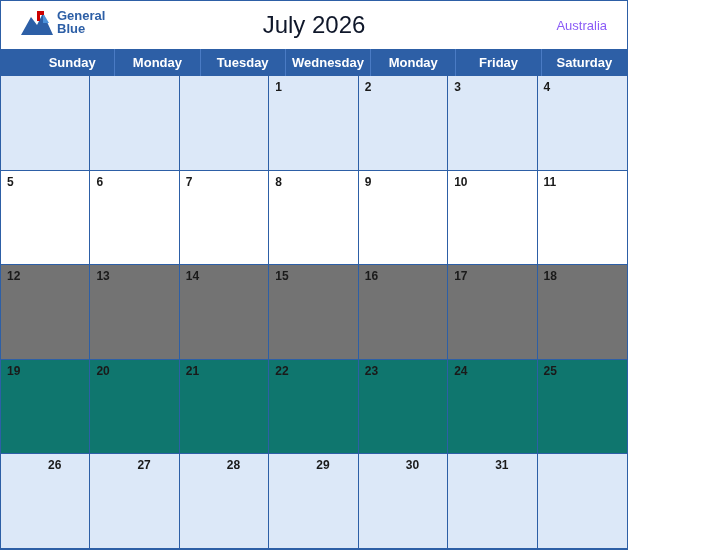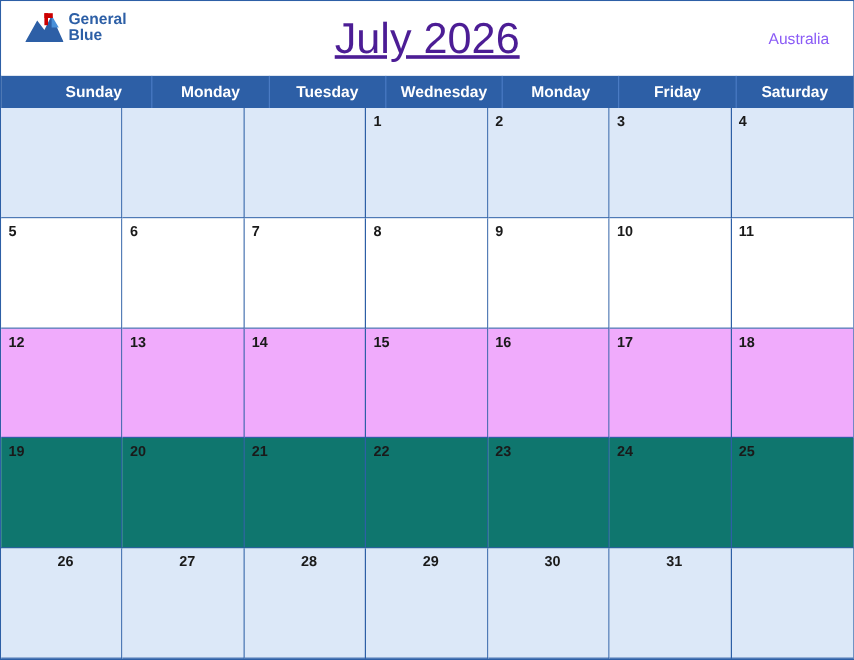--- a/index.html
+++ b/index.html
@@ -4,21 +4,21 @@
   <style>
     * { box-sizing: border-box; margin: 0; padding: 0; }
     body {
       font-family: Arial, sans-serif;
       background: #fff;
       width: 712px;
       height: 550px;
       overflow: hidden;
     }
     .calendar-container {
-      width: 712px;
+      width: 628px;
       height: 550px;
       border: 1.5px solid #2d5fa6;
       display: flex;
       flex-direction: column;
     }
     .header {
       display: flex;
       align-items: center;
       justify-content: center;
       padding: 10px 20px;
@@ -48,25 +48,24 @@
     .logo-wrapper {
       display: flex;
       align-items: center;
       gap: 4px;
     }
     .logo-name {
       display: flex;
       flex-direction: column;
     }
     .month-title {
-      font-size: 36px;
-      color: #4c1d95;
+      font-size: 24px;
+      color: #0f172a;
       font-weight: normal;
       text-align: center;
-      text-decoration: underline;
     }
     .country-label {
       position: absolute;
       right: 20px;
       top: 50%;
       transform: translateY(-50%);
       font-size: 13px;
       color: #8b5cf6;
     }
     .days-header {
@@ -105,21 +104,21 @@
     }
     .day-number {
       font-size: 12px;
       color: #1a1a1a;
       font-weight: bold;
       display: block;
     }
     
     .row1 { background: #dce8f8; }
     .row2 { background: #fff; }
-    .row3 { background: #f0abfc; }
+    .row3 { background: #737373; }
     .row4 { background: #0f766e; }
     .row5 { background: #dce8f8; padding-left: 47px; }
   </style>
 </head>
 <body>
 
 <div class="calendar-container">
 
   <div class="header">
 

